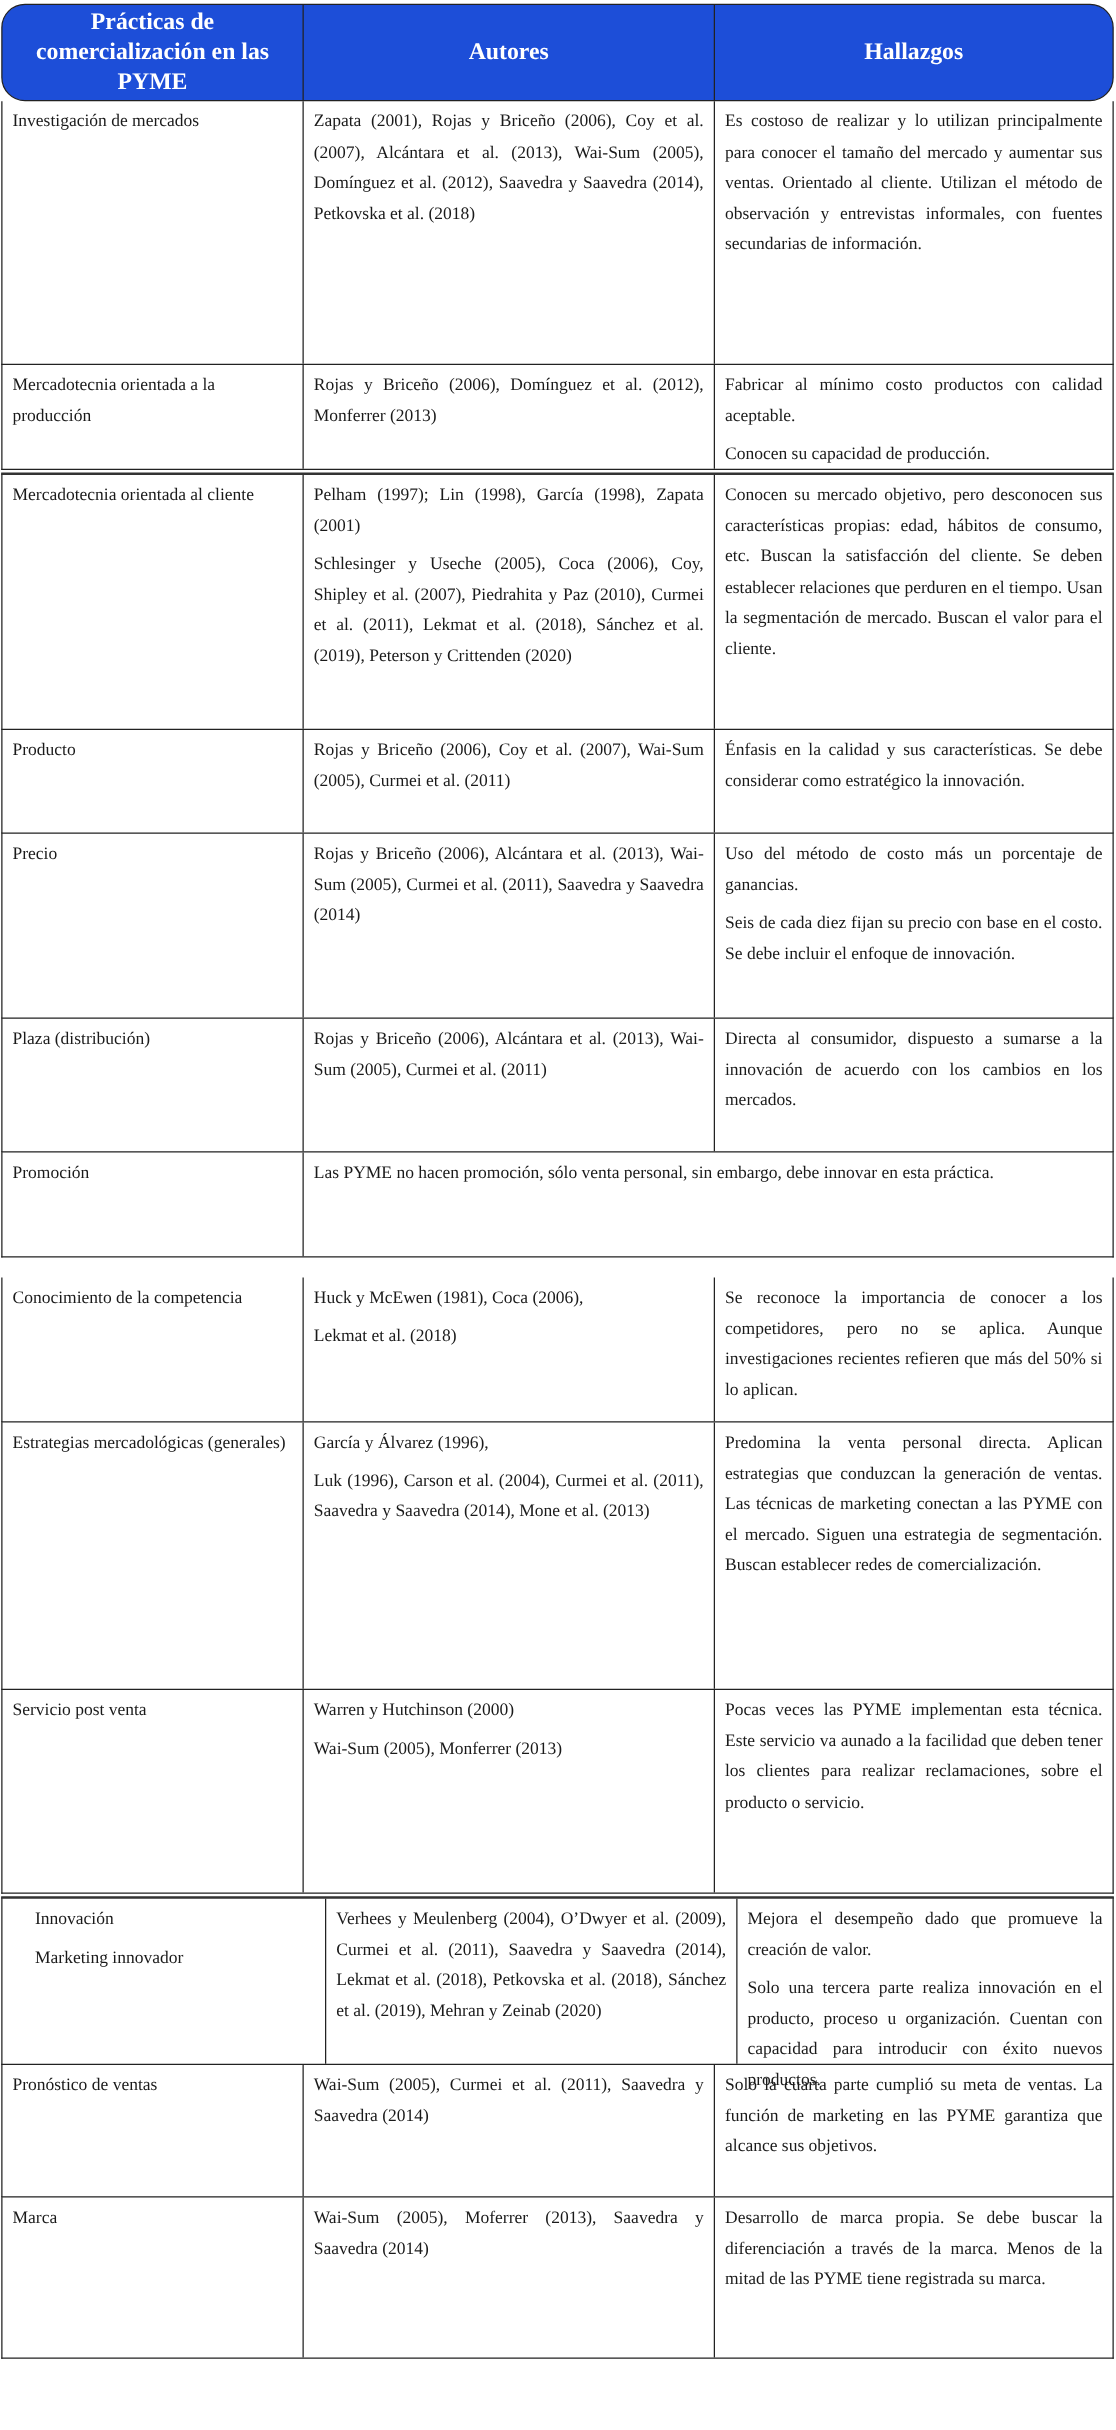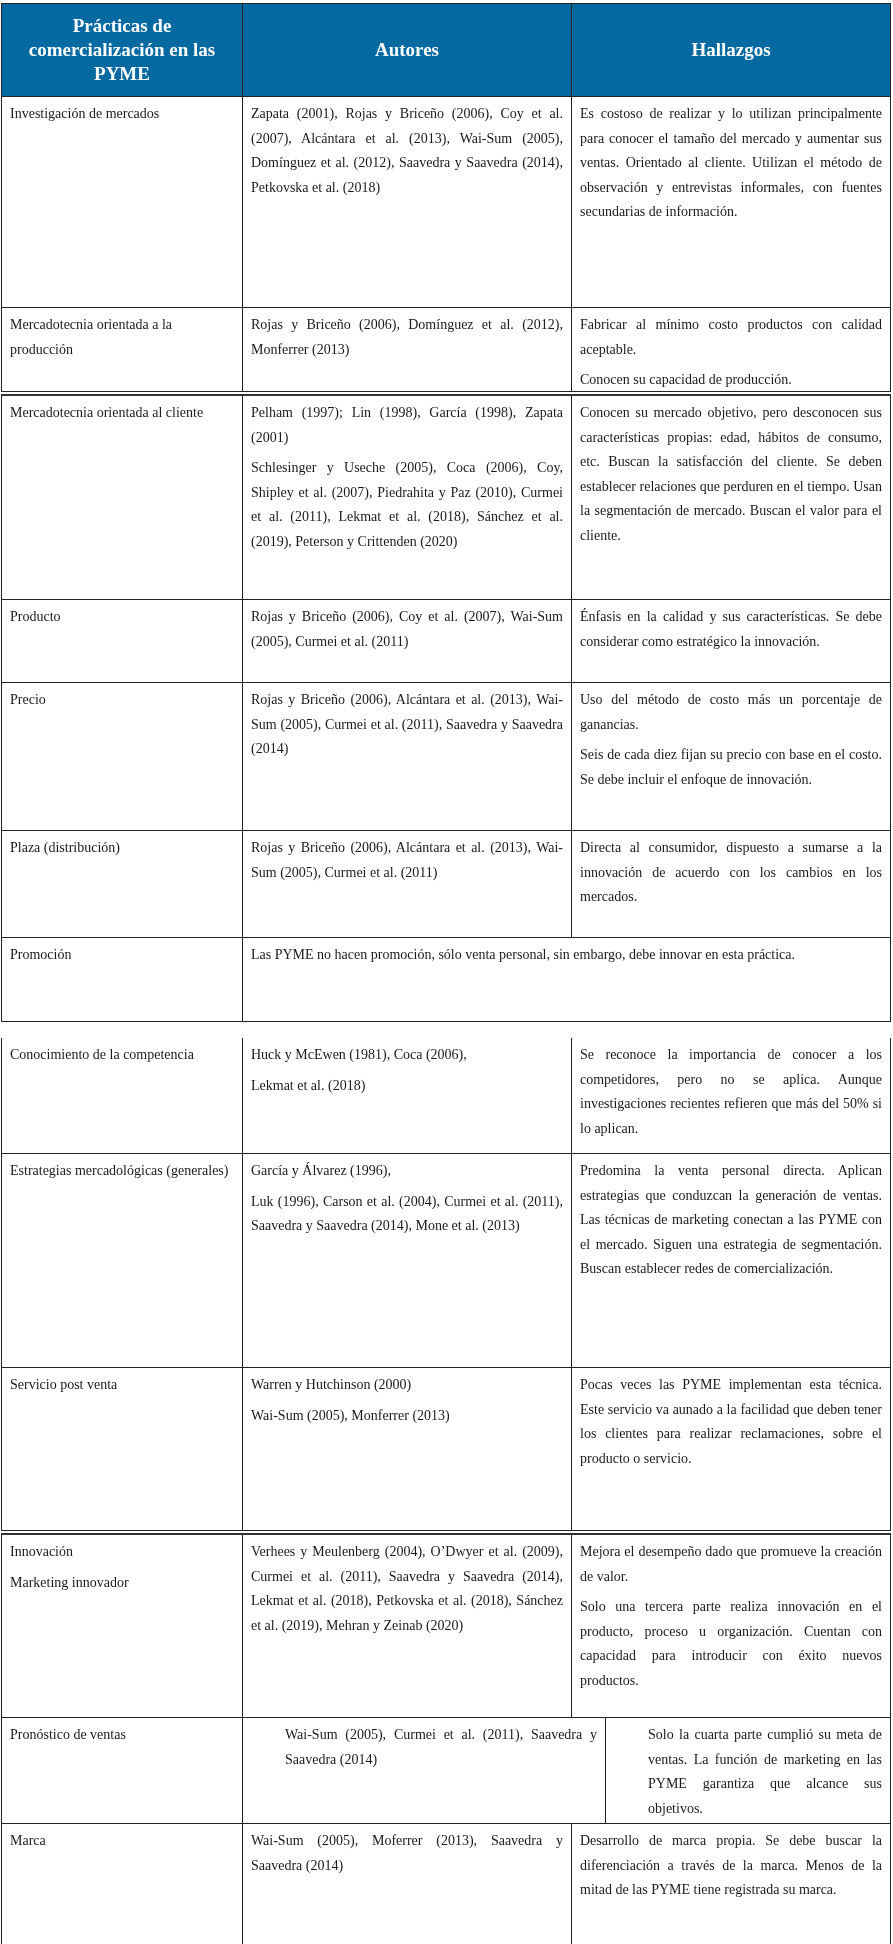--- a/index.html
+++ b/index.html
@@ -1,21 +1,21 @@
 <!DOCTYPE html>
 <html><head>
 <meta charset="utf-8">
 <style>
   html, body { margin: 0; padding: 0; background: #ffffff; }
   body { width: 893px; height: 1944px; position: relative; overflow: hidden;
          font-family: "Liberation Serif", "DejaVu Serif", serif; color: #1a1a1a; }
   .tbl { position: absolute; left: 1px; top: 3px; width: 890px; }
   .row { display: flex; border-left: 1.5px solid #222; border-right: 1.5px solid #222;
          border-bottom: 1.5px solid #222; box-sizing: border-box; }
-  .row.head { background: #0369a1; color: #ffffff; border-top: 1.5px solid #222; height: 94px; }
+  .row.head { background: #1d4ed8; color: #ffffff; border-top: 1.5px solid #222; height: 78px; border-radius: 19px; }
   .row.gap-top { border-top: 2px solid #333; margin-top: 2px; }
   .cell { box-sizing: border-box; padding: 5px 8px 4px 8px; font-size: 14px; line-height: 24.6px; }
   .c1 { width: 241px; border-right: 1.5px solid #222; }
   .c2 { width: 329px; border-right: 1.5px solid #222; text-align: justify; }
   .c3 { flex: 1; text-align: justify; }
   .head .cell { display: flex; align-items: center; justify-content: center; text-align: center;
                 font-weight: bold; font-size: 19px; line-height: 24px; padding: 4px 10px; }
   .head .c1, .head .c2 { border-right: 1.5px solid #222; }
   .para { display: block; }
   .para + .para { margin-top: 6px; }
@@ -137,34 +137,34 @@
           <span class="para">Servicio post venta</span>
         </div>
         <div class="cell c2">
           <span class="para">Warren y Hutchinson (2000)</span>
           <span class="para">Wai-Sum (2005), Monferrer (2013)</span>
         </div>
         <div class="cell c3">
           <span class="para">Pocas veces las PYME implementan esta técnica. Este servicio va aunado a la facilidad que deben tener los clientes para realizar reclamaciones, sobre el producto o servicio.</span>
         </div>
       </div>
-      <div class="row gap-top" style="height: 185px;">
+      <div class="row gap-top" style="height: 135px; padding-left: 18px;">
         <div class="cell c1">
           <span class="para">Innovación</span>
           <span class="para">Marketing innovador</span>
         </div>
         <div class="cell c2">
           <span class="para">Verhees y Meulenberg (2004), O’Dwyer et al. (2009), Curmei et al. (2011), Saavedra y Saavedra (2014), Lekmat et al. (2018), Petkovska et al. (2018), Sánchez et al. (2019), Mehran y Zeinab (2020)</span>
         </div>
         <div class="cell c3">
           <span class="para">Mejora el desempeño dado que promueve la creación de valor.</span>
           <span class="para">Solo una tercera parte realiza innovación en el producto, proceso u organización. Cuentan con capacidad para introducir con éxito nuevos productos.</span>
         </div>
       </div>
-      <div class="row" style="height: 106px; gap: 34px;">
+      <div class="row" style="height: 106px;">
         <div class="cell c1">
           <span class="para">Pronóstico de ventas</span>
         </div>
         <div class="cell c2">
           <span class="para">Wai-Sum (2005), Curmei et al. (2011), Saavedra y Saavedra (2014)</span>
         </div>
         <div class="cell c3">
           <span class="para">Solo la cuarta parte cumplió su meta de ventas. La función de marketing en las PYME garantiza que alcance sus objetivos.</span>
         </div>
       </div>

